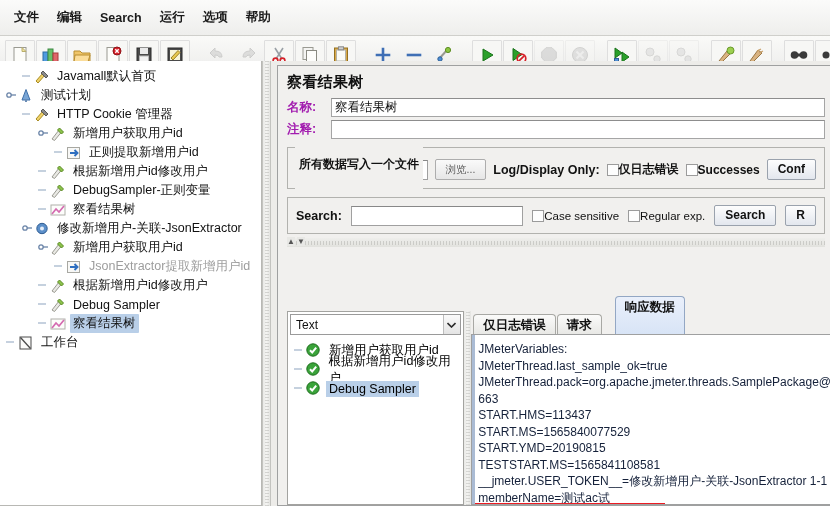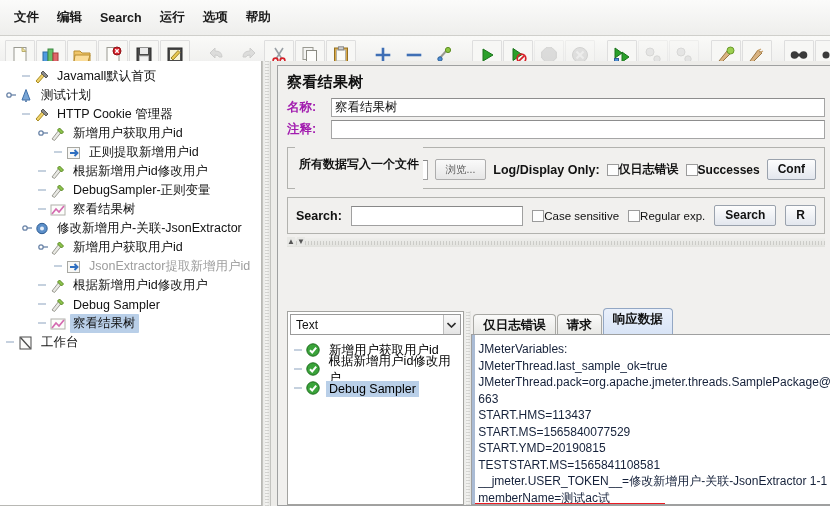--- a/index.html
+++ b/index.html
@@ -176,21 +176,21 @@
   }
 
   .tabpanel { flex: 1; display: flex; flex-direction: column; position: relative; }
   .tabstrip { display: flex; align-items: flex-end; height: 23px; padding-left: 2px; gap: 1px; }
   .tab {
     background: linear-gradient(#fbfbfa,#e7e7e4); border: 1px solid #a8a8a4;
     border-bottom: none; border-radius: 4px 4px 0 0;
     font-size: 12.5px; font-weight: 700; color: #111;
     padding: 3px 9px 3px 9px; line-height: 14px; position: relative; top: 1px;
   }
-  .tab.active { background: linear-gradient(#eaf0fb,#d8e4f6); border-color: #93a7c4; top: 0; padding-bottom: 8px;}
+  .tab.active { background: linear-gradient(#eaf0fb,#d8e4f6); border-color: #93a7c4; top: 0; padding-bottom: 20px; margin-left: 12px;}
   .tabbody {
     flex: 1; background: #fff; border: 1px solid #9fa0a0; border-right: none;
     position: relative; overflow: hidden;
   }
   .resp {
     padding: 6px 0 0 6px; font-size: 12px; color: #15213a; line-height: 16.5px;
     white-space: pre; font-family: "Liberation Sans", "DejaVu Sans", sans-serif;
   }
   .resp .ln { height: 16.5px; white-space: nowrap; }
   .redbox {

